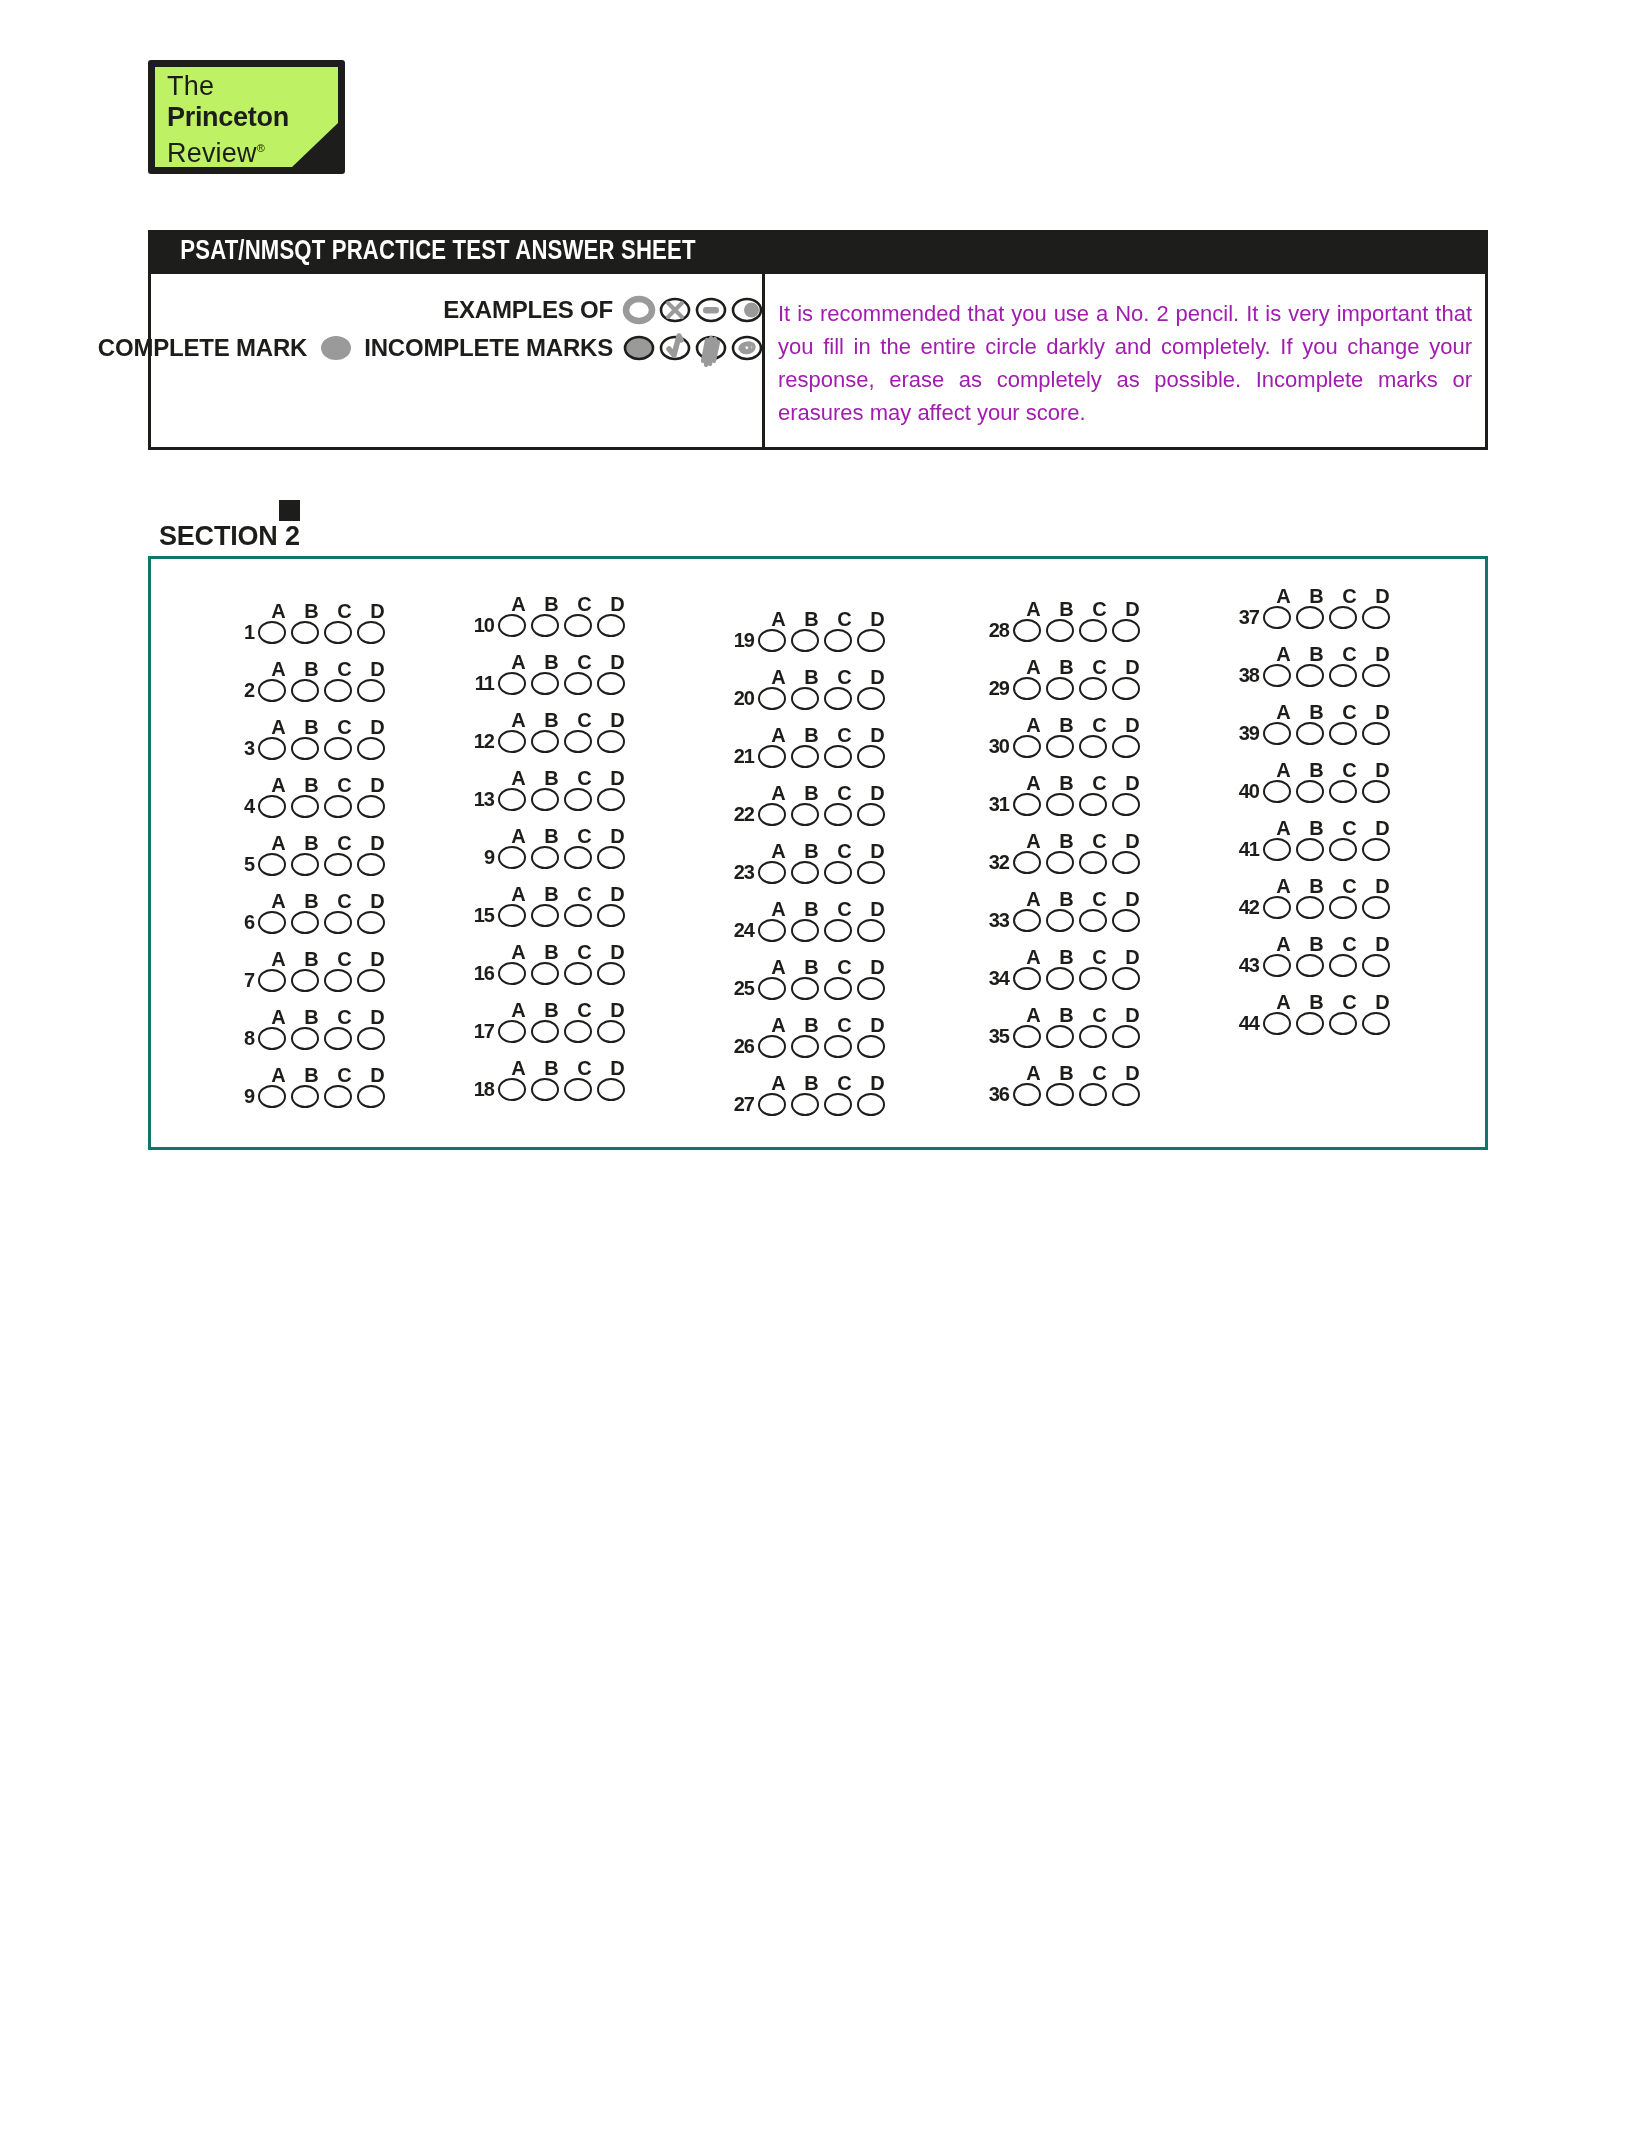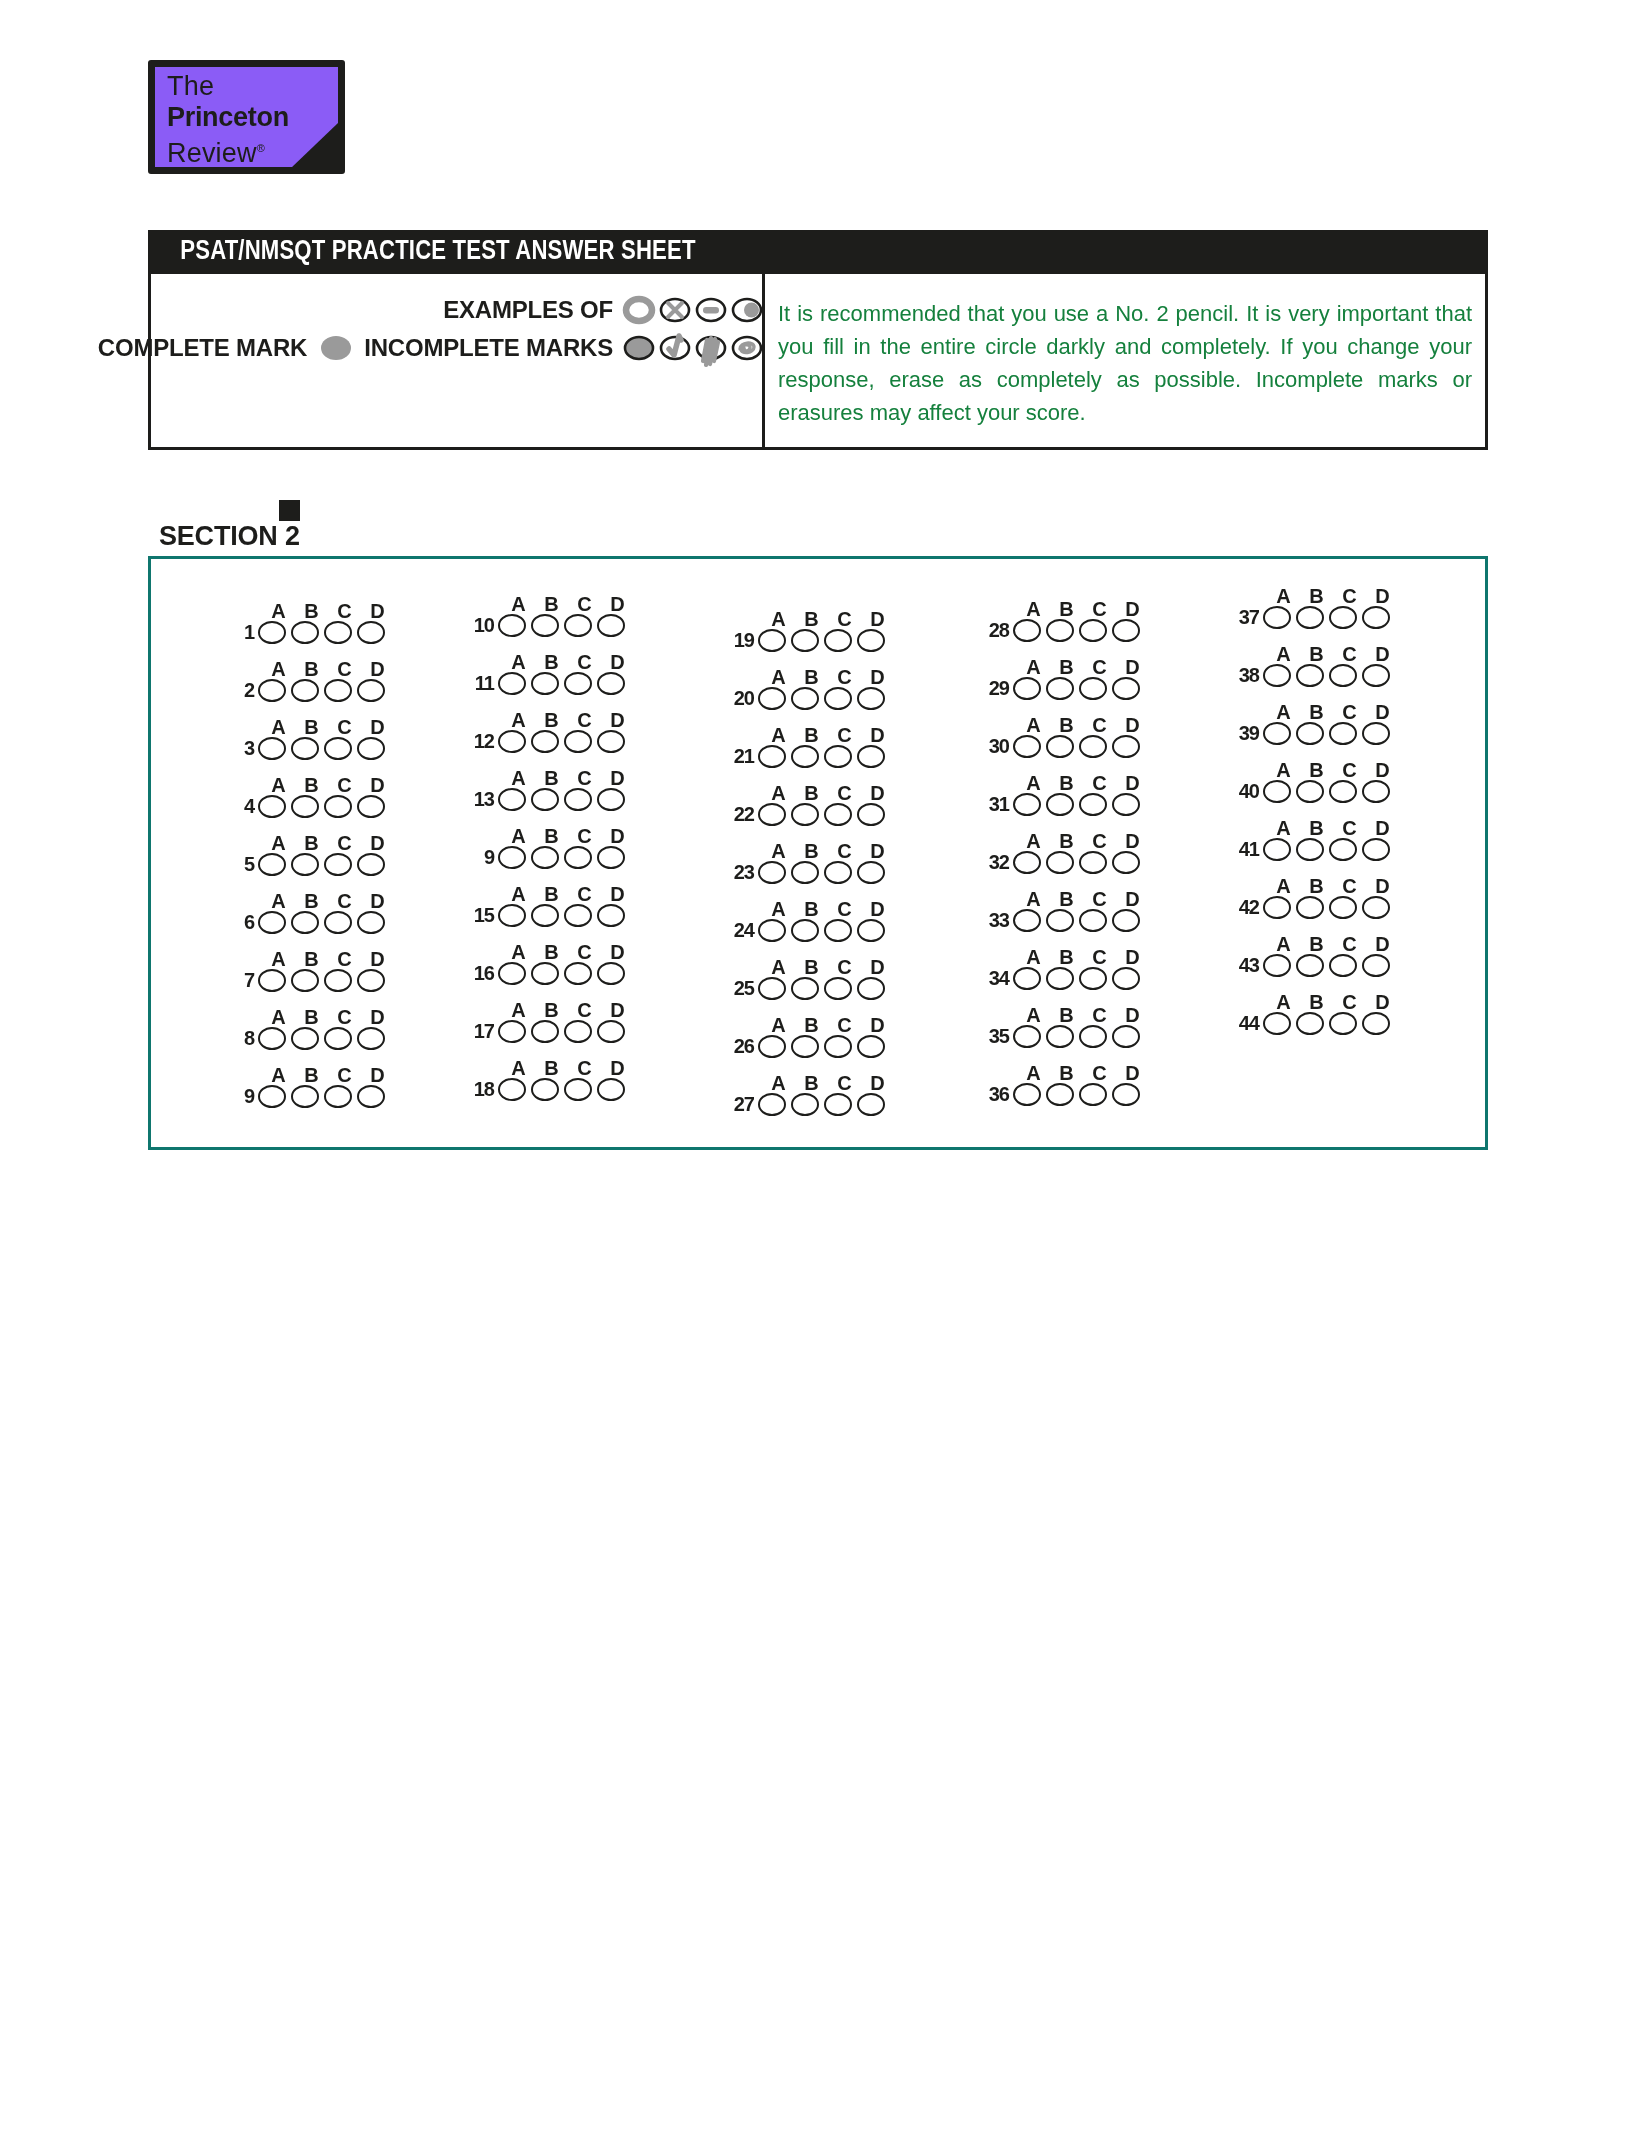--- a/index.html
+++ b/index.html
@@ -8,21 +8,21 @@
     width: 1640px; height: 2129px; position: relative;
     font-family: "Liberation Sans", sans-serif;
     color: #1d1d1b;
   }
 
   
   .logo {
     position: absolute; left: 148px; top: 60px;
     width: 197px; height: 114px;
     border: 7px solid #1d1d1b; border-radius: 3px;
-    background: #8b5cf6; overflow: hidden;
+    background: #bef264; overflow: hidden;
   }
   .logo-text { padding: 4px 0 0 12px; line-height: 31px; }
   .logo-line1, .logo-line3 { font-size: 27px; font-weight: 400; letter-spacing: 0.2px; }
   .logo-line2 { font-size: 27px; font-weight: 700; letter-spacing: -0.3px; }
   .logo-reg { font-size: 11px; vertical-align: 10px; }
   .logo-corner {
     position: absolute; right: -1px; bottom: -1px;
     width: 0; height: 0;
     border-left: 48px solid transparent;
     border-bottom: 46px solid #1d1d1b;
@@ -59,21 +59,21 @@
   .mark { width: 34px; height: 30px; display: inline-block; margin-right: 2px; }
   .mark svg { overflow: visible; display: block; }
   .complete-dot {
     display: inline-block; width: 30px; height: 24px;
     background: #9a9a9a; border-radius: 50%;
     margin: 0 13px 0 14px; flex: none;
   }
   .ex-right { flex: 1; padding: 23px 13px 0 13px; }
   .ex-instructions {
     font-size: 22px; line-height: 33px;
-    text-align: justify; color: #15803d;
+    text-align: justify; color: #a21caf;
   }
 
   
   .section-header {
     position: absolute; left: 148px; top: 500px;
     display: flex; align-items: flex-end; flex-direction: column;
   }
   .section-square { width: 21px; height: 21px; background: #1d1d1b; flex: none; }
   .section-title {
     font-size: 27px; font-weight: 700; margin-left: 11px;

